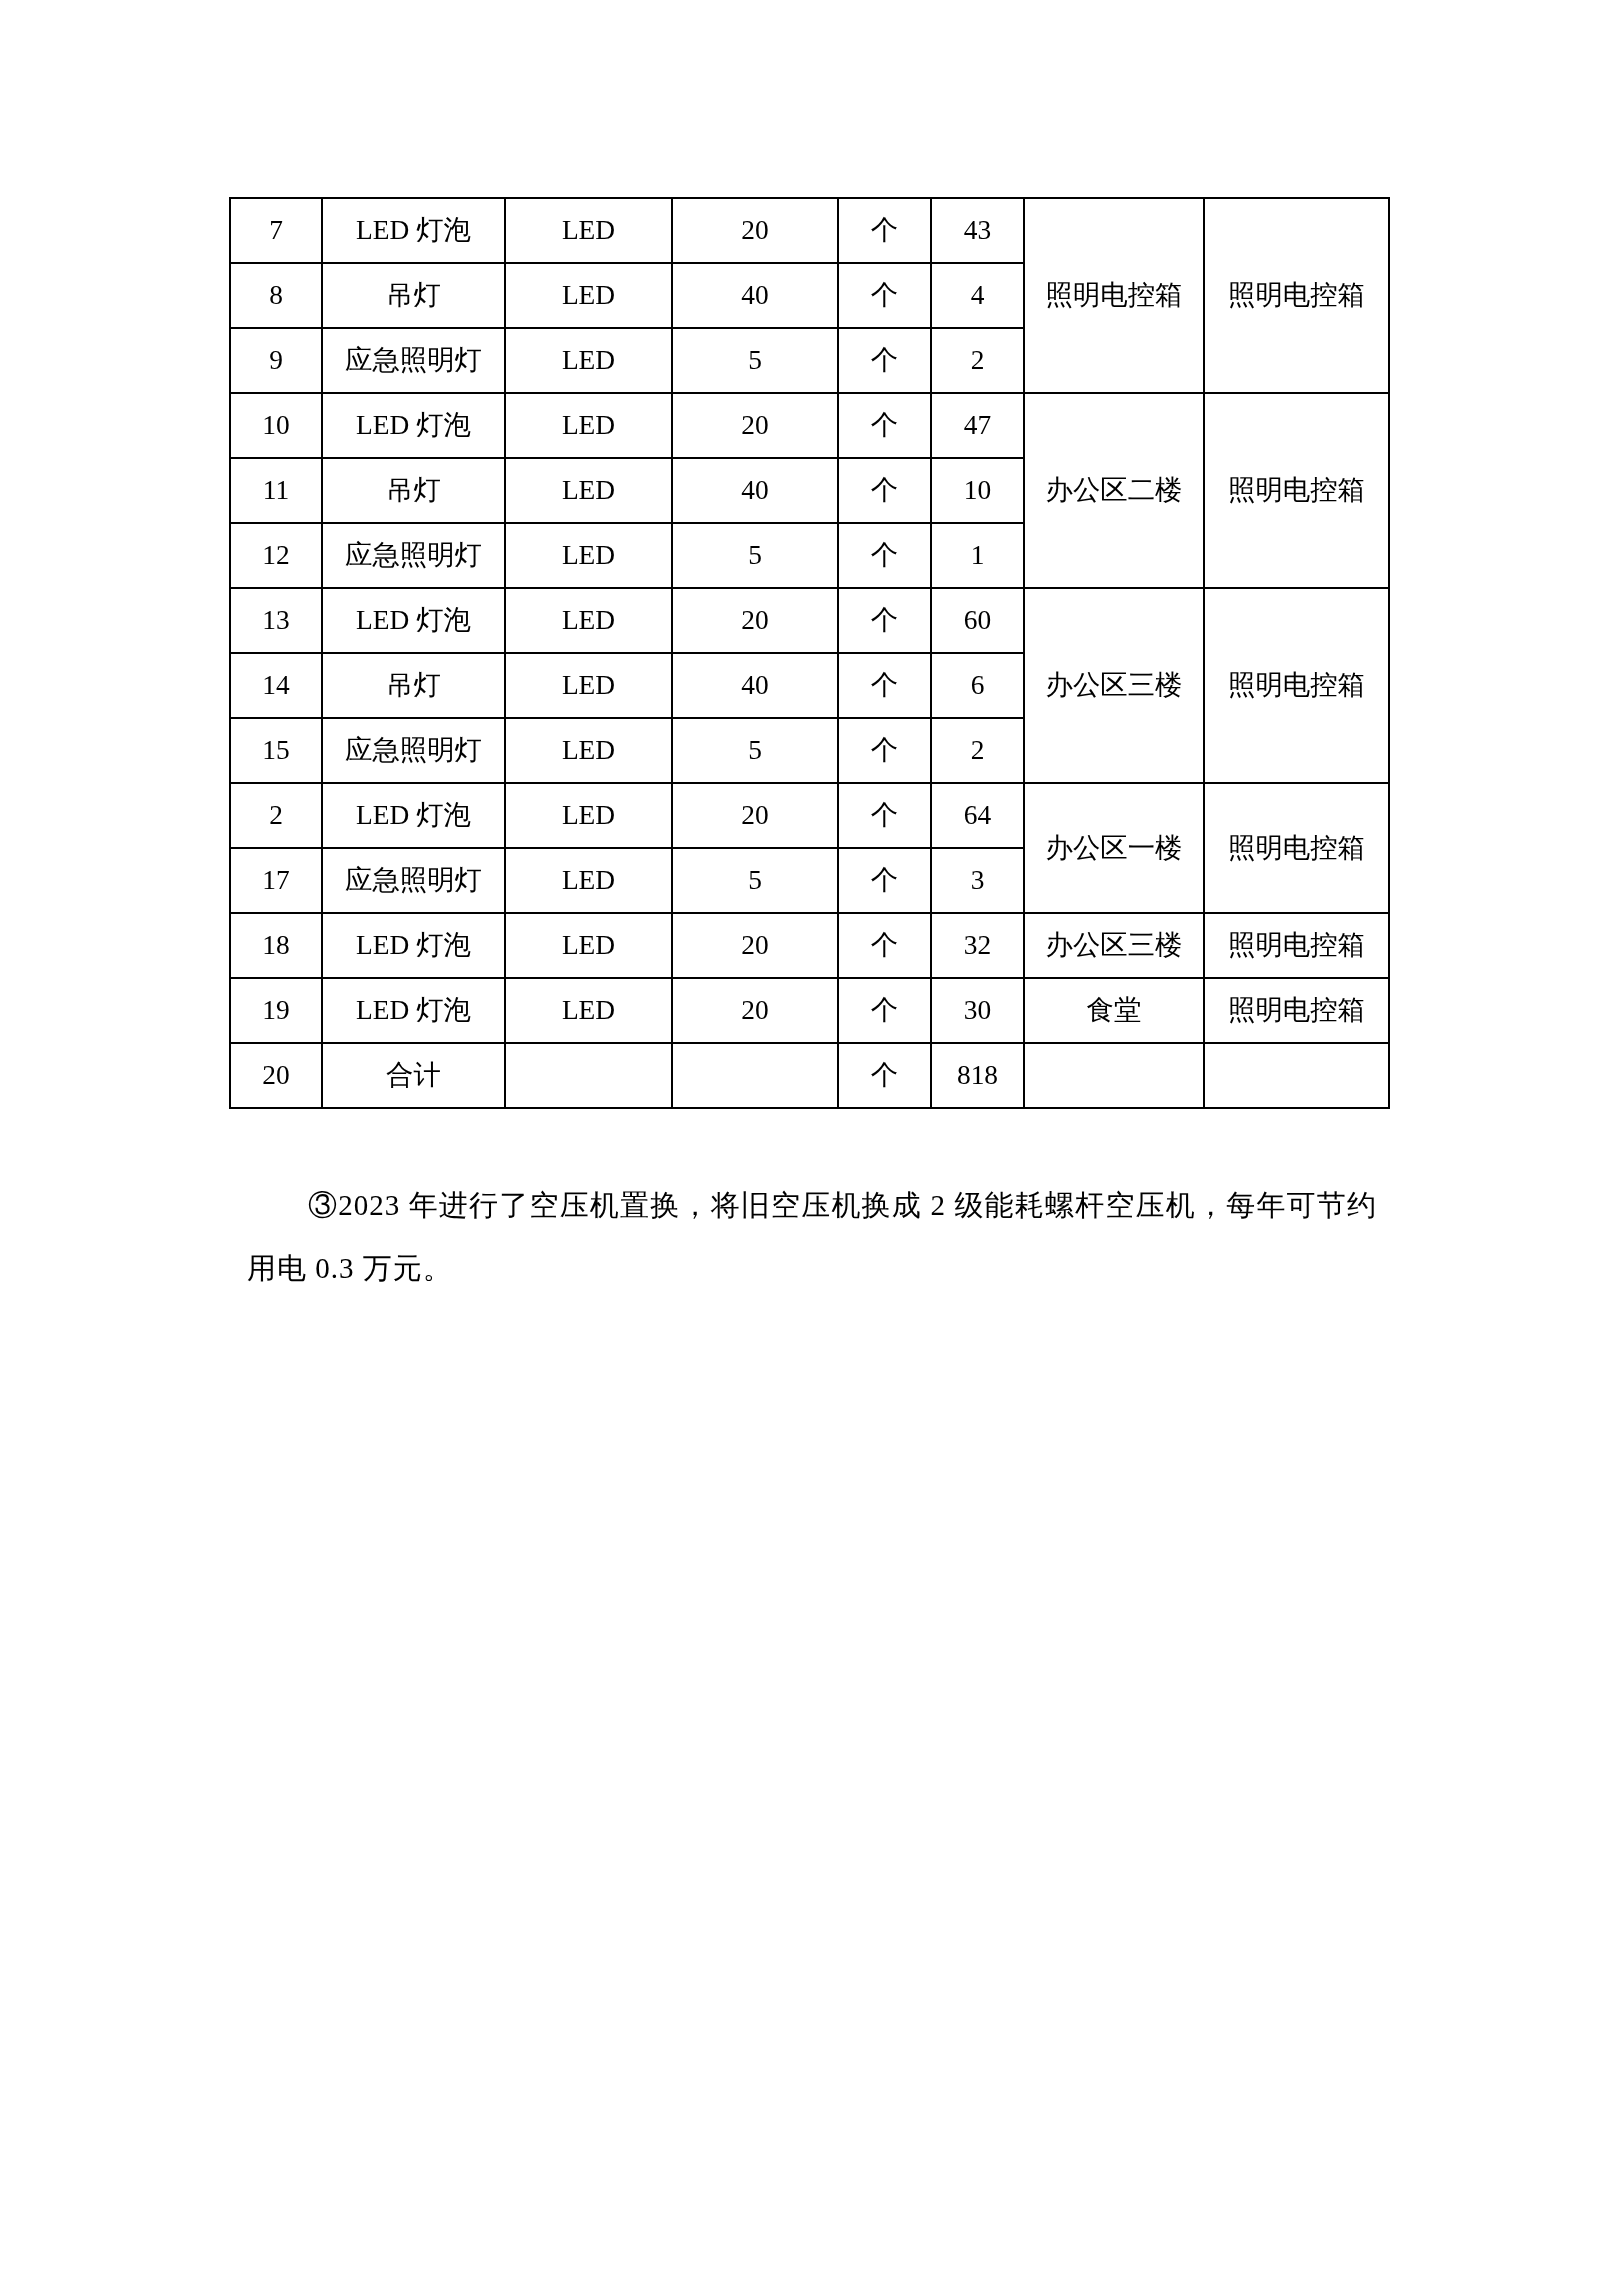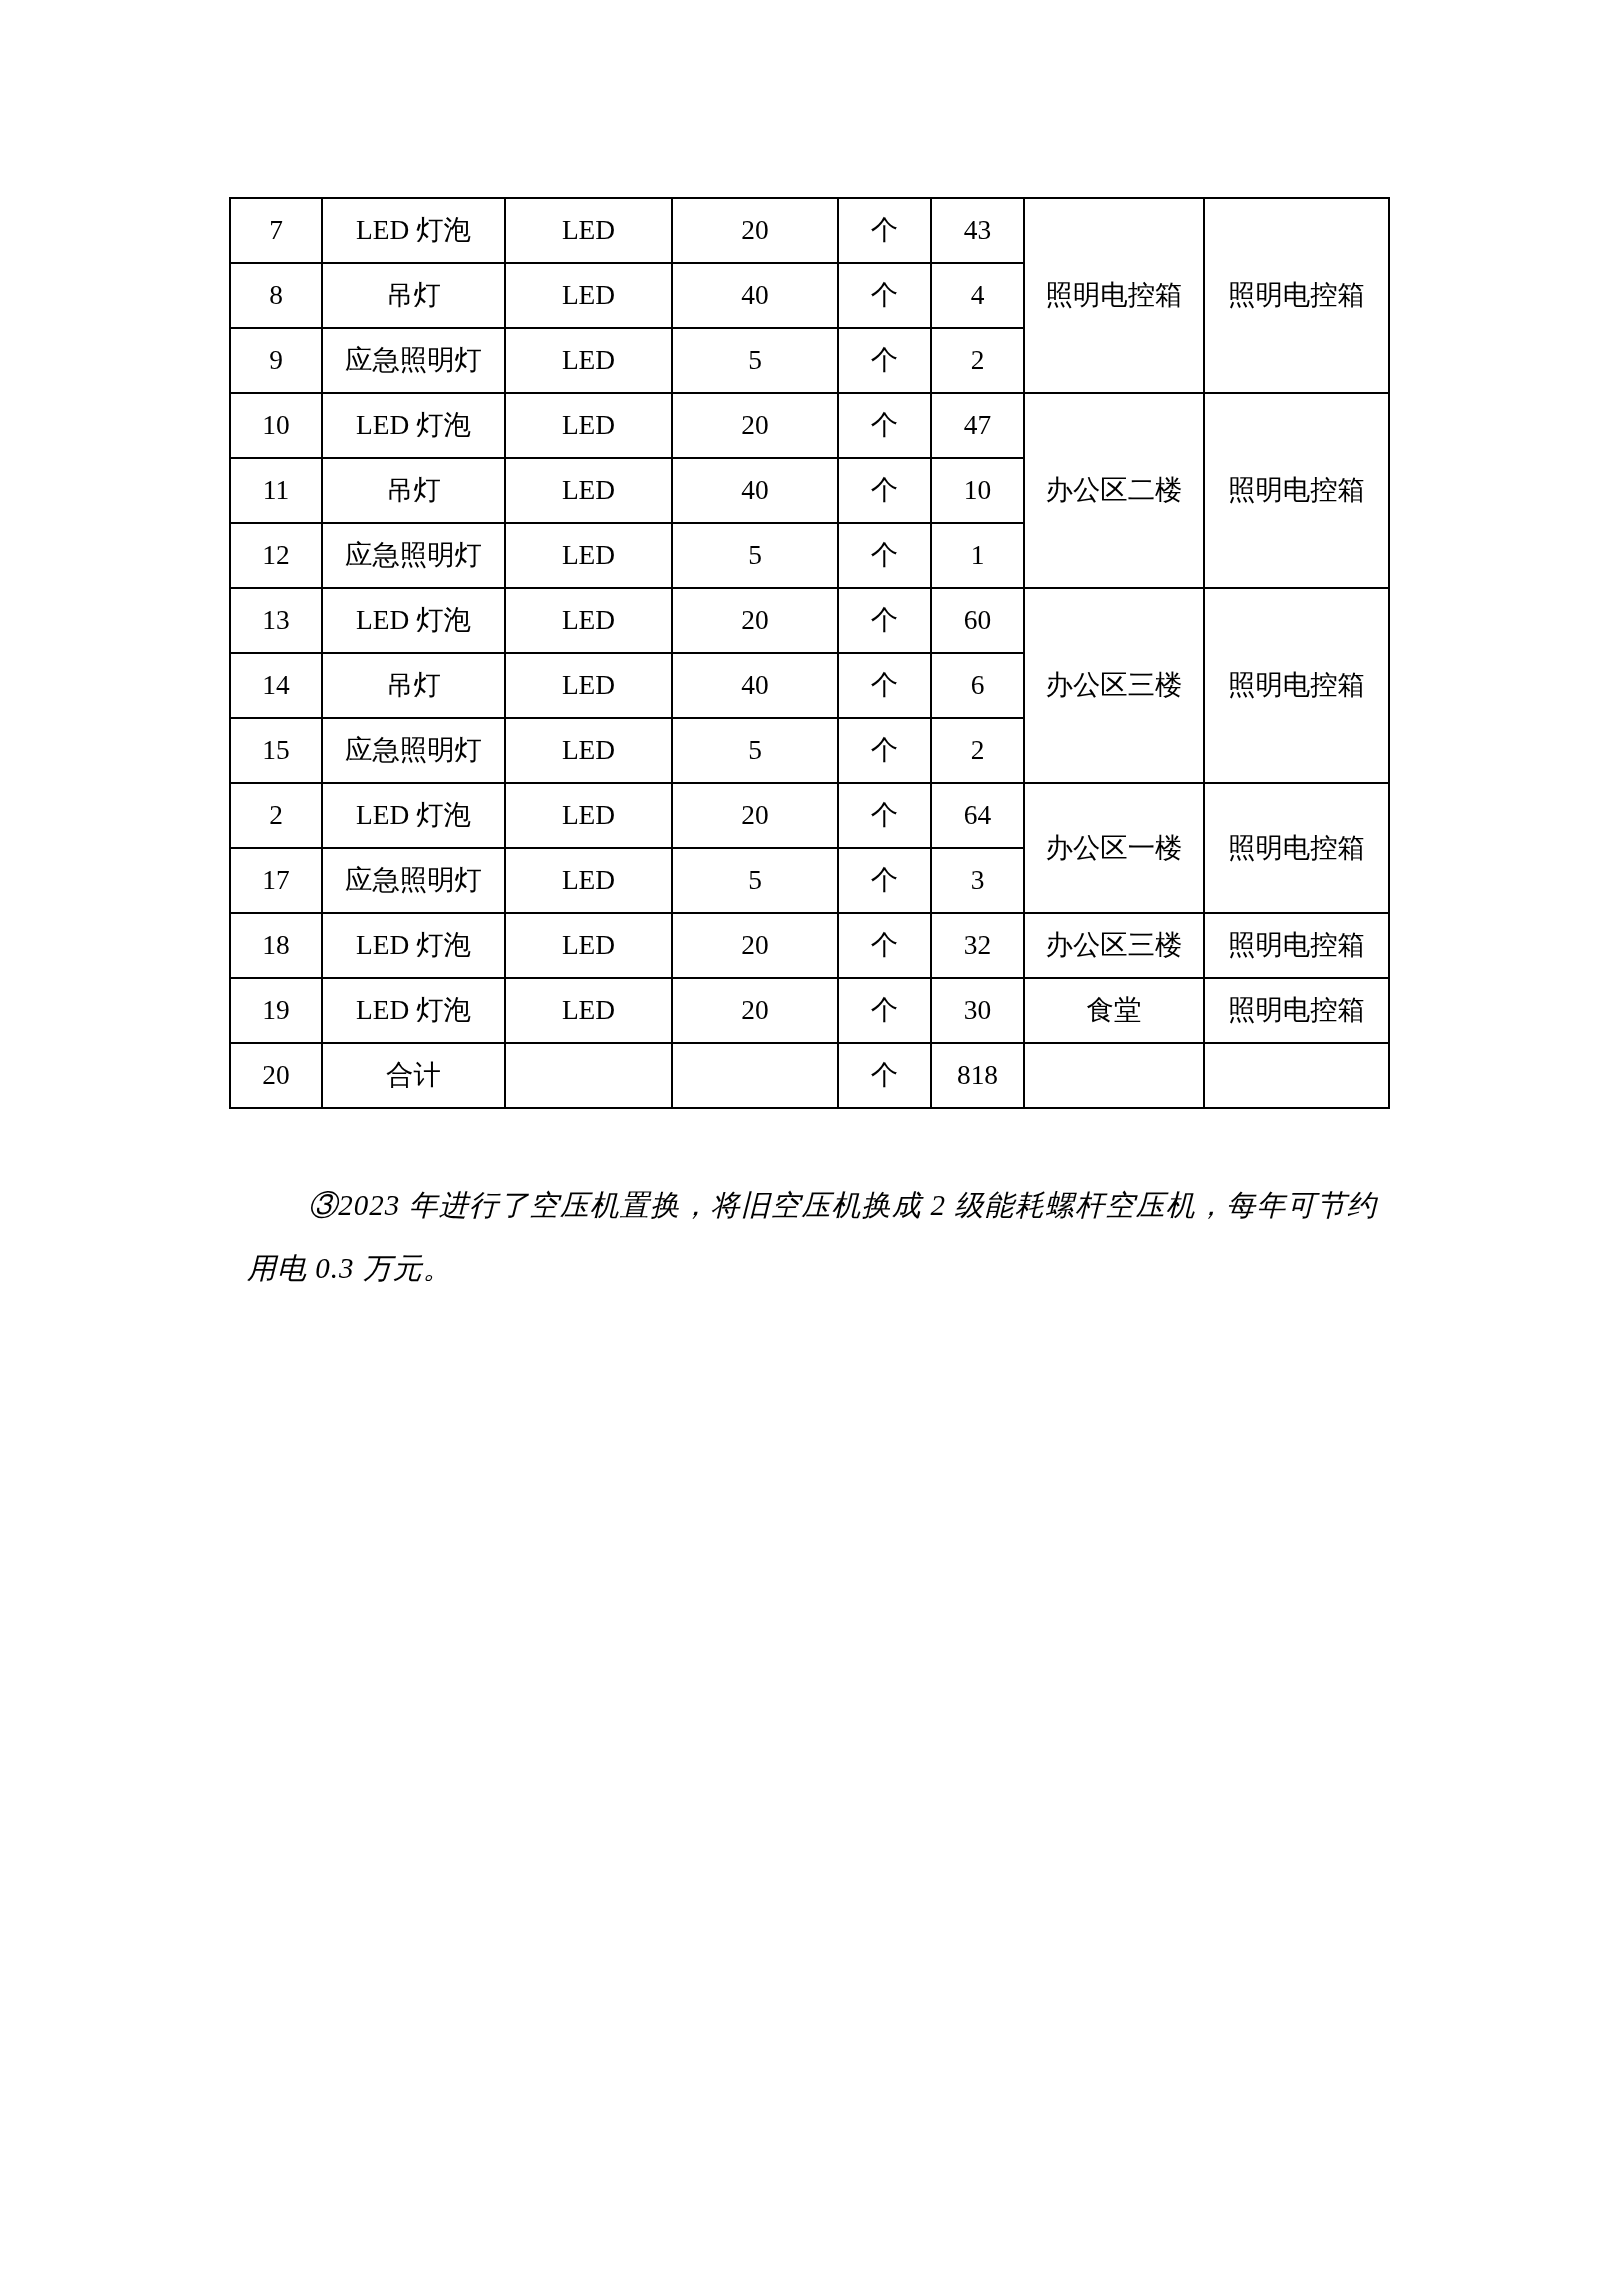--- a/index.html
+++ b/index.html
@@ -39,21 +39,20 @@
   .doc-paragraph {
     position: absolute;
     left: 247px;
     top: 1145px;
     width: 1130px;
     font-size: 29px;
     line-height: 63px;
     text-align: justify;
     text-indent: 61px;
     letter-spacing: 1px;
-    font-style: italic;
   }
 </style>
 </head>
 <body>
 
 <div class="page">
 
   <table class="equip">
     <colgroup>
         <col style="width: 92px;">

